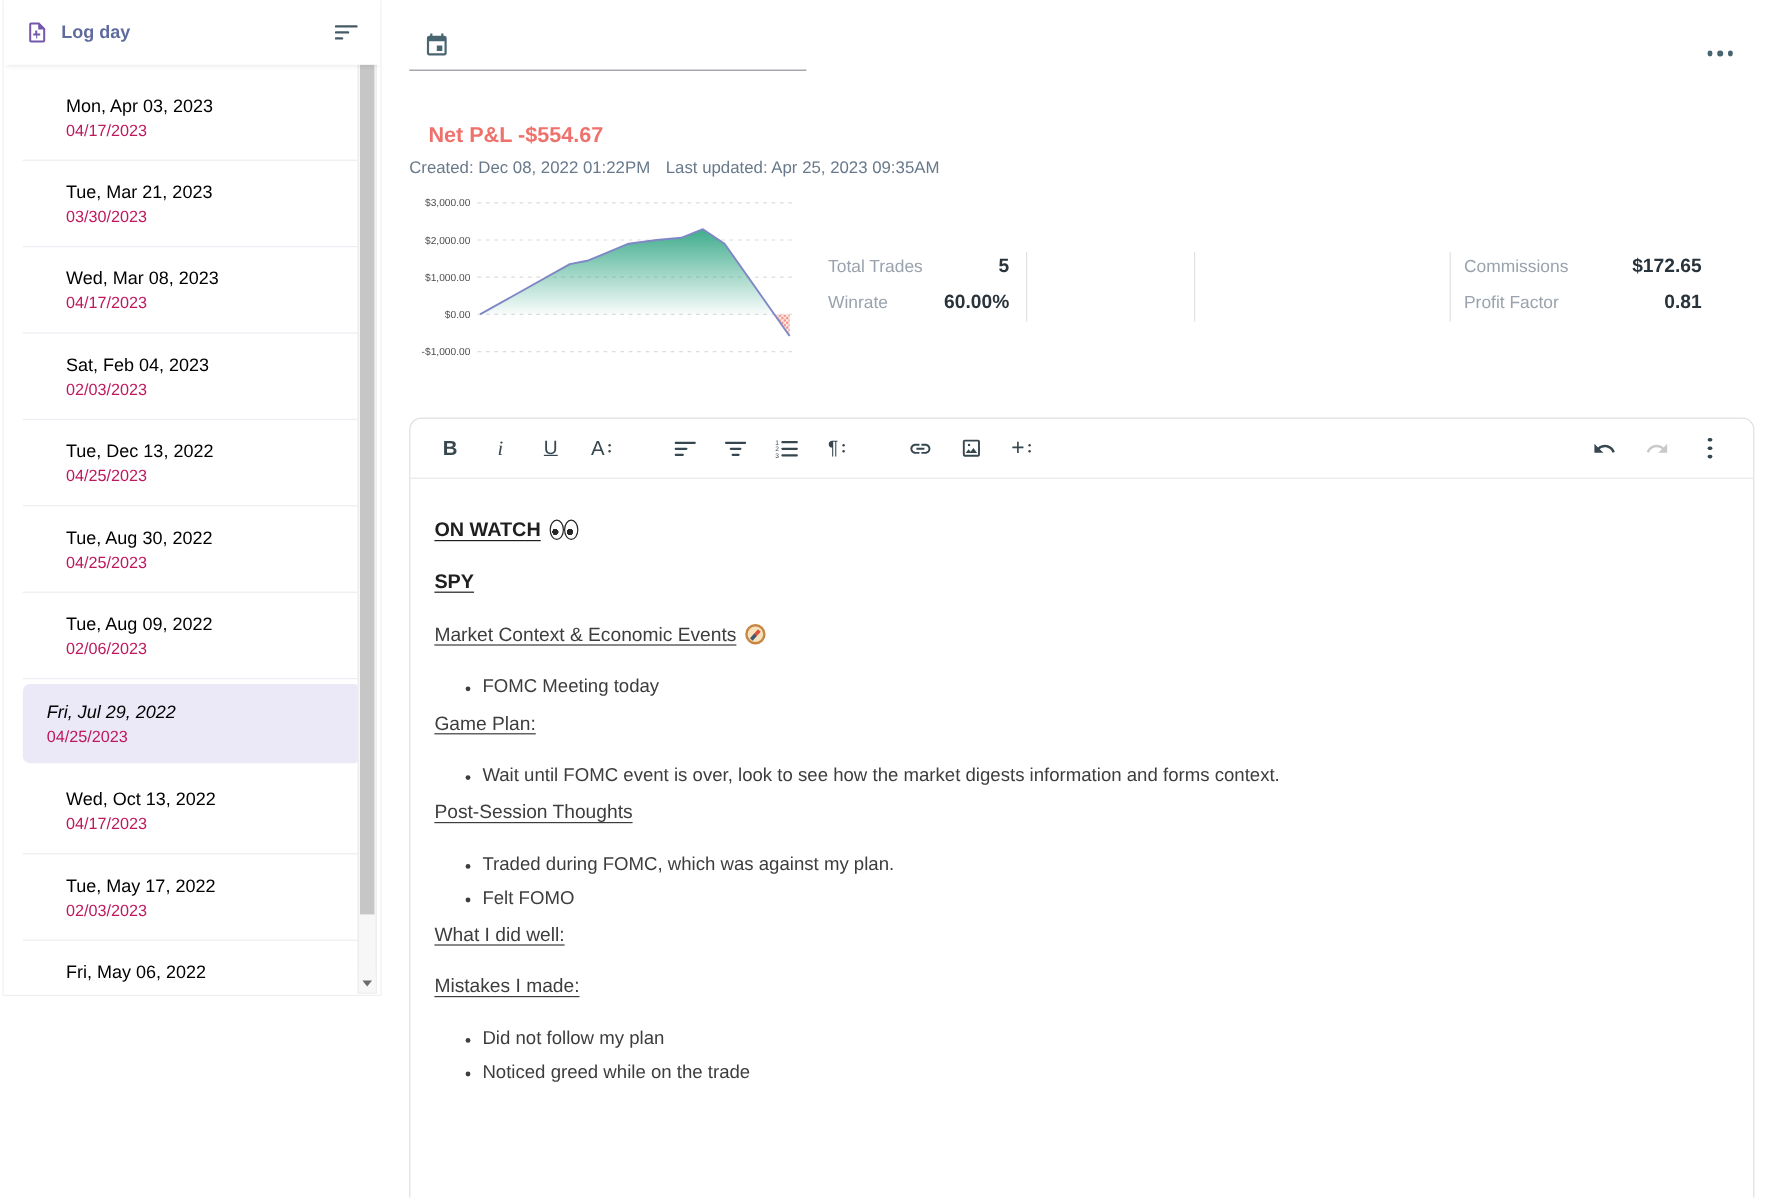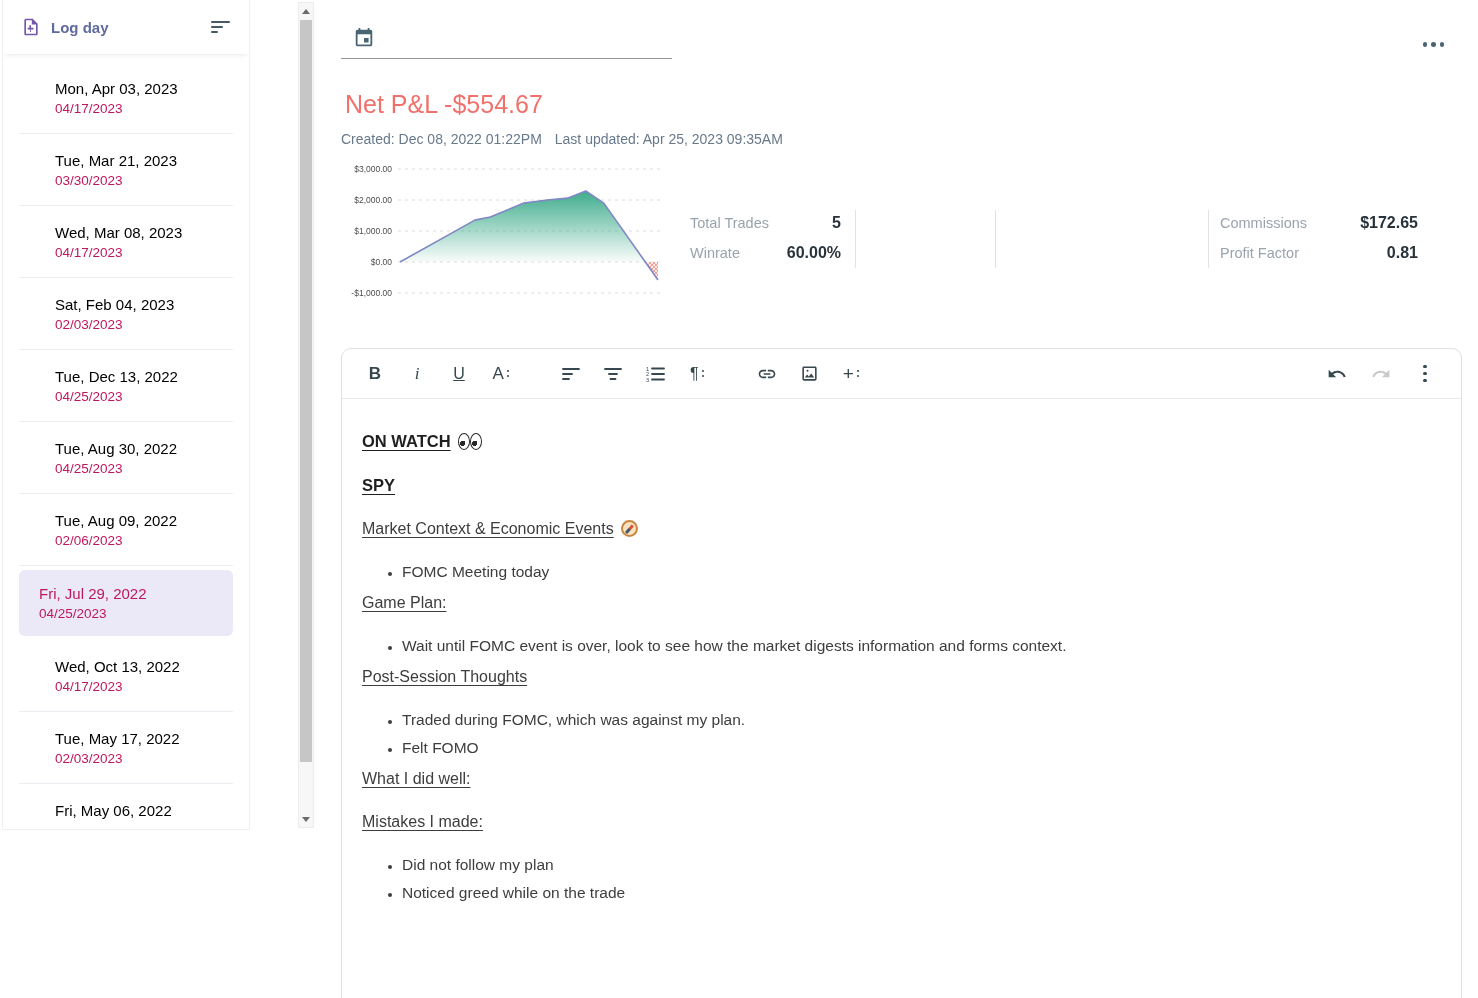--- a/index.html
+++ b/index.html
@@ -1,51 +1,51 @@
 <!DOCTYPE html>
 <html><head>
 <meta charset="utf-8">
 <style>
   html,body{margin:0;padding:0;width:1478px;height:998px;overflow:hidden;background:#fff;
     font-family:"Liberation Sans",sans-serif;-webkit-font-smoothing:antialiased;}
   .app{position:relative;width:1478px;height:998px;}
 
   
-  .sidebar{position:absolute;left:2px;top:0;width:248px;height:830px;background:#fff;
+  .sidebar{position:absolute;left:2px;top:0;width:316px;height:830px;background:#fff;
     border:1px solid #f0f0f2;border-top:none;box-sizing:border-box;overflow:hidden;}
   .sb-header{height:54px;display:flex;align-items:center;padding:0 18px;
     box-shadow:0 3px 4px -2px rgba(40,40,60,.10);position:relative;z-index:2;background:#fff;}
   .logday{display:flex;align-items:center;gap:10px;cursor:pointer;}
   .logday-label{font-size:15px;font-weight:700;color:#5f6a9d;}
   .sort-icon{margin-left:auto;display:block;}
   .entry-list{padding-top:8px;}
   .entry{padding:17px 10px 16px 52px;cursor:pointer;}
   .entry-title{font-size:15px;font-weight:400;color:#000000;line-height:19px;}
   .entry-sub{font-size:13.5px;color:#be185d;line-height:16px;margin-top:3px;}
   .entry-divider{border-bottom:1px solid #ebedf2;margin:0 16px;}
   .entry.sel{margin:4px 16px;background:#ebe9f7;border-radius:6px;padding:14px 10px 14px 20px;}
-  .entry.sel .entry-title{font-weight:400;color:#be185d;}
+  .entry.sel .entry-title{font-weight:400;color:#000000;font-style:italic;}
 
   
   .sb-scroll{position:absolute;left:298px;top:2px;width:16px;height:826px;background:#f7f7f7;
     border:1px solid #ececec;box-sizing:border-box;}
   .sb-btn{position:absolute;left:0;width:14px;height:16px;display:flex;align-items:center;justify-content:center;background:#f7f7f7;}
   .sb-btn.up{top:0;}
   .sb-btn.down{bottom:0;}
   .tri-up{width:0;height:0;border-left:4px solid transparent;border-right:4px solid transparent;border-bottom:5px solid #6b6b6b;}
   .tri-down{width:0;height:0;border-left:4px solid transparent;border-right:4px solid transparent;border-top:5px solid #6b6b6b;}
   .sb-thumb{position:absolute;left:1px;top:17px;width:12px;height:742px;background:#c6c6c6;}
 
   
   .main{position:absolute;left:341px;top:0;width:1121px;height:998px;}
   .more-dots{position:absolute;right:14px;top:38px;display:flex;gap:4px;cursor:pointer;padding:4px;}
   .more-dots i{width:4.5px;height:4.5px;border-radius:50%;background:#4a6572;display:block;}
   .date-field{position:absolute;left:0;top:20px;width:331px;height:38px;border-bottom:1px solid #8f959b;cursor:pointer;}
   .cal-icon{position:absolute;left:12px;top:7px;}
-  .net-pnl{position:absolute;left:0;top:86px;margin:4px;font-size:25px;font-weight:400;color:#f0716b;}
+  .net-pnl{position:absolute;left:0;top:86px;margin:16px;font-size:18px;font-weight:700;color:#f0716b;}
   .meta{position:absolute;left:0;top:131px;display:flex;gap:13px;font-size:14px;color:#68798b;}
 
   
   .overview{position:absolute;left:0;top:160px;width:1121px;height:146px;}
   .chart{position:absolute;left:2px;top:0;}
   .grid{stroke:#dcdcdc;stroke-width:1;stroke-dasharray:3 4;}
   .ticklabel{font-size:8.5px;fill:#4d4d4d;text-anchor:end;font-family:"Liberation Sans",sans-serif;}
   .stat-col{position:absolute;top:0;height:146px;}
   .stat-cell{position:absolute;left:0;right:0;height:30px;display:flex;align-items:center;justify-content:space-between;text-align:right;}
   .stat-cell.r1{top:48px;} .stat-cell.r2{top:78px;}

